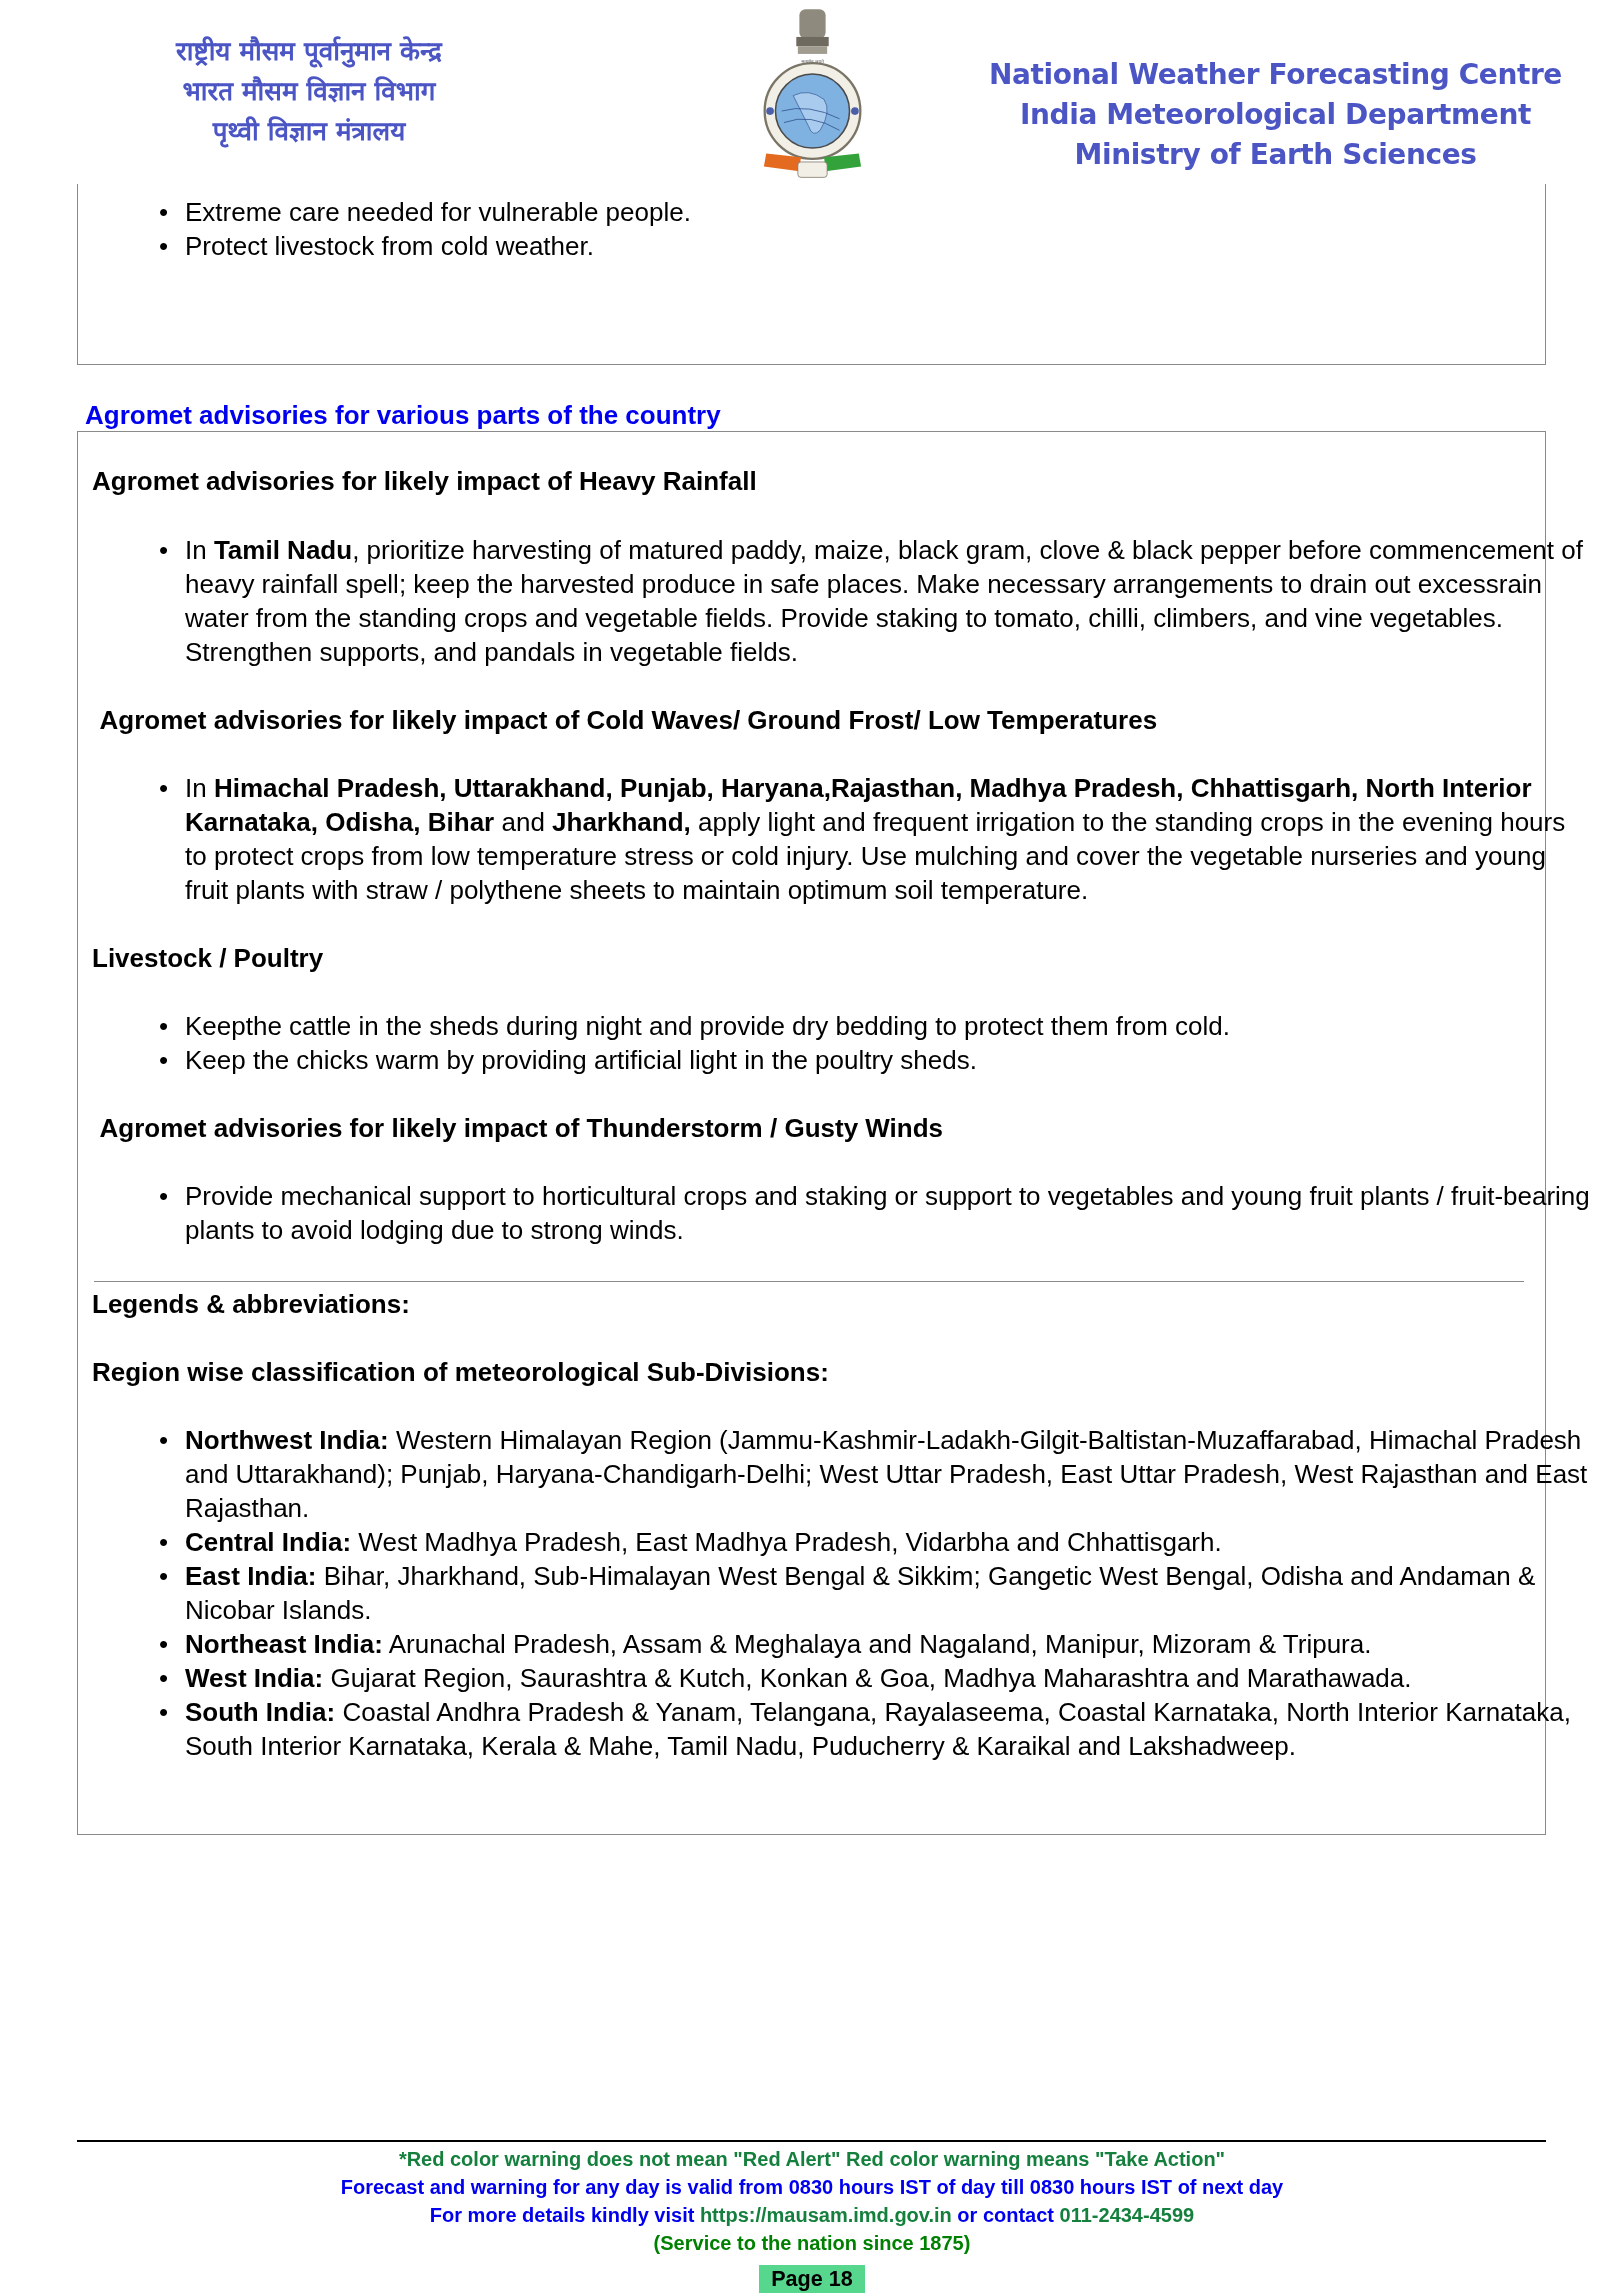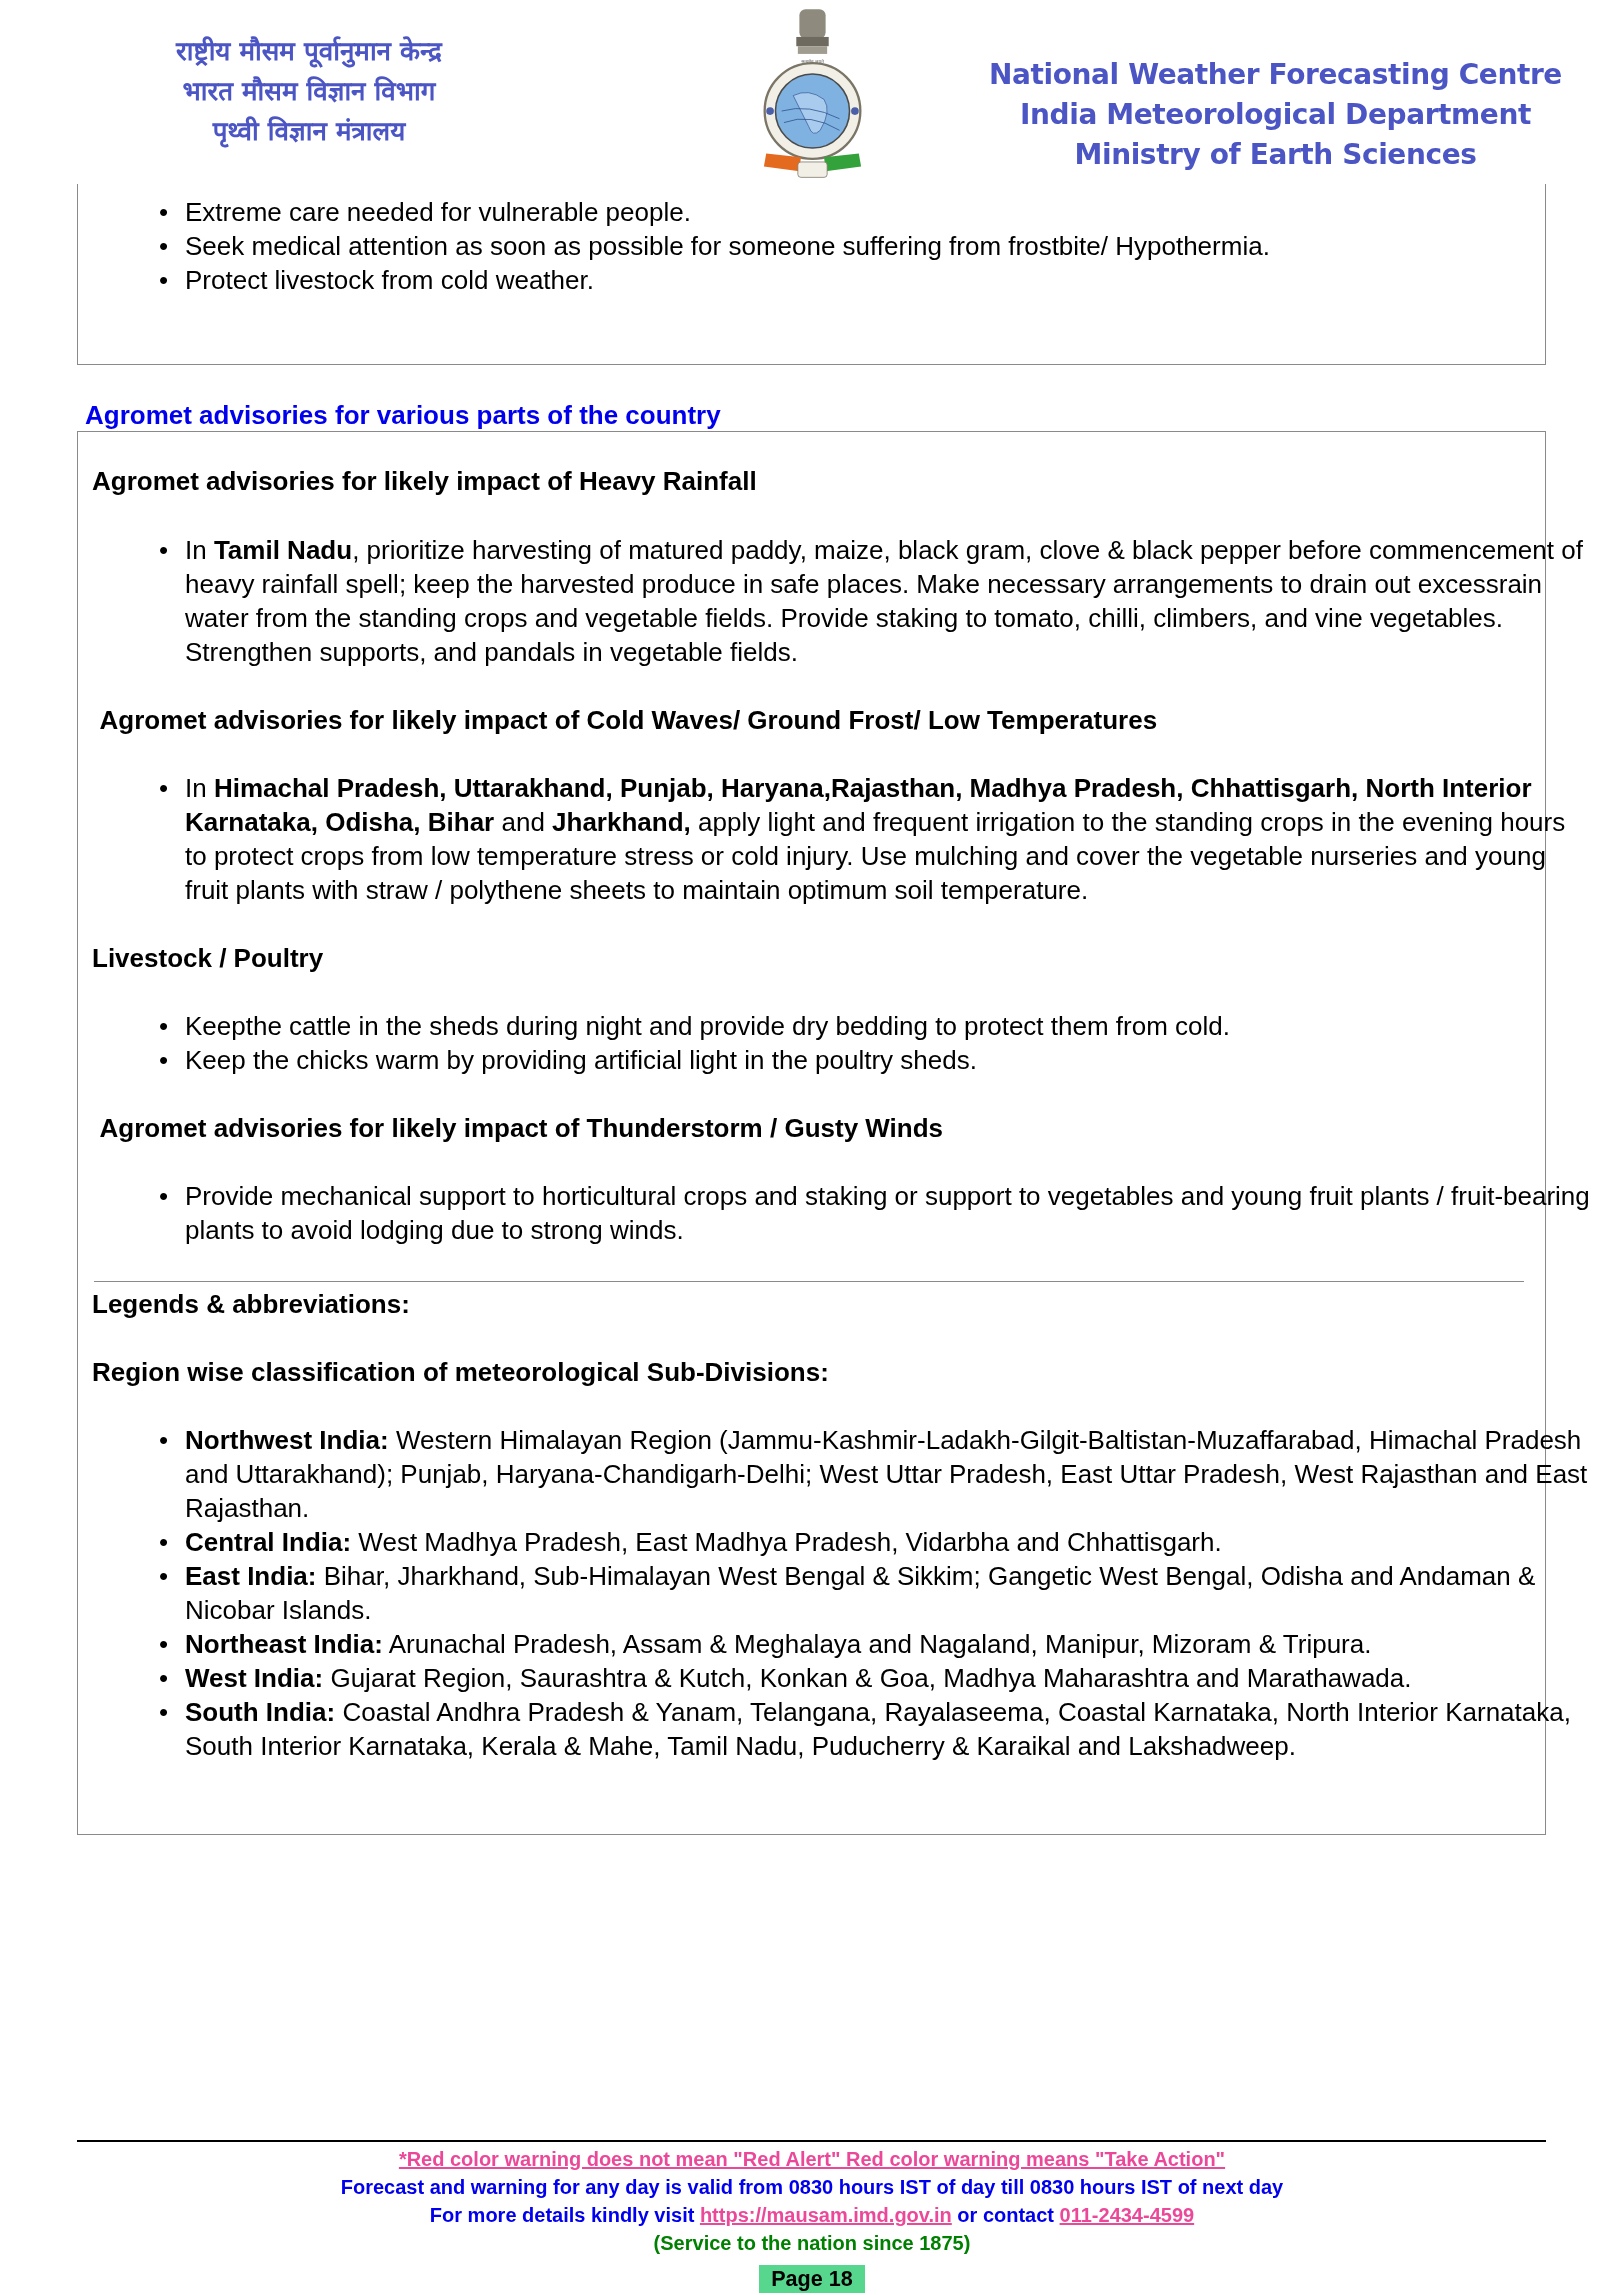--- a/index.html
+++ b/index.html
@@ -32,21 +32,21 @@
 
   .abs { position: absolute; }
 
   .hr-inner { position: absolute; left: 15.5px; top: 849px; width: 1430px; height: 0;
               border-top: 1.5px solid #8a8a8a; }
 
   
   .footer-rule { position: absolute; left: 77px; top: 2140px; width: 1469px; height: 0; border-top: 2.3px solid #000; }
   .footer { position: absolute; left: 0; top: 2145px; width: 1624px; text-align: center; font-weight: bold;
             font-size: 20px; line-height: 28px; }
-  .f-red { color: #ec4899; text-decoration: underline; }
+  .f-red { color: #15803d; }
   .f-blue { color: #0000ee; }
   .f-green { color: #008000; }
   .page-badge { display: inline-block; background: #57d68d; color: #000; padding: 0 12.4px;
                 font-size: 21.6px; line-height: 28px; margin-top: 8px; }
 </style>
 </head>
 <body>
 
 <div class="header">
   <div class="hindi-block">
@@ -80,21 +80,20 @@
   <div class="eng-block">
     <div>National Weather Forecasting Centre</div>
     <div>India Meteorological Department</div>
     <div>Ministry of Earth Sciences</div>
   </div>
 </div>
 
 <div class="box top">
   <ul class="bl" style="position:absolute; top:10.8px; left:0; width:1438px;">
     <li>Extreme care needed for vulnerable people.</li>
-    <li>Seek medical attention as soon as possible for someone suffering from frostbite/ Hypothermia.</li>
     <li>Protect livestock from cold weather.</li>
   </ul>
 </div>
 
 <div class="section-title">Agromet advisories for various parts of the country</div>
 
 <div class="box main">
 
   <h3 class="abs" style="left:14px; top:32px;">Agromet advisories for likely impact of Heavy Rainfall</h3>
   <ul class="bl abs" style="left:0; top:101px; width:1438px;">

